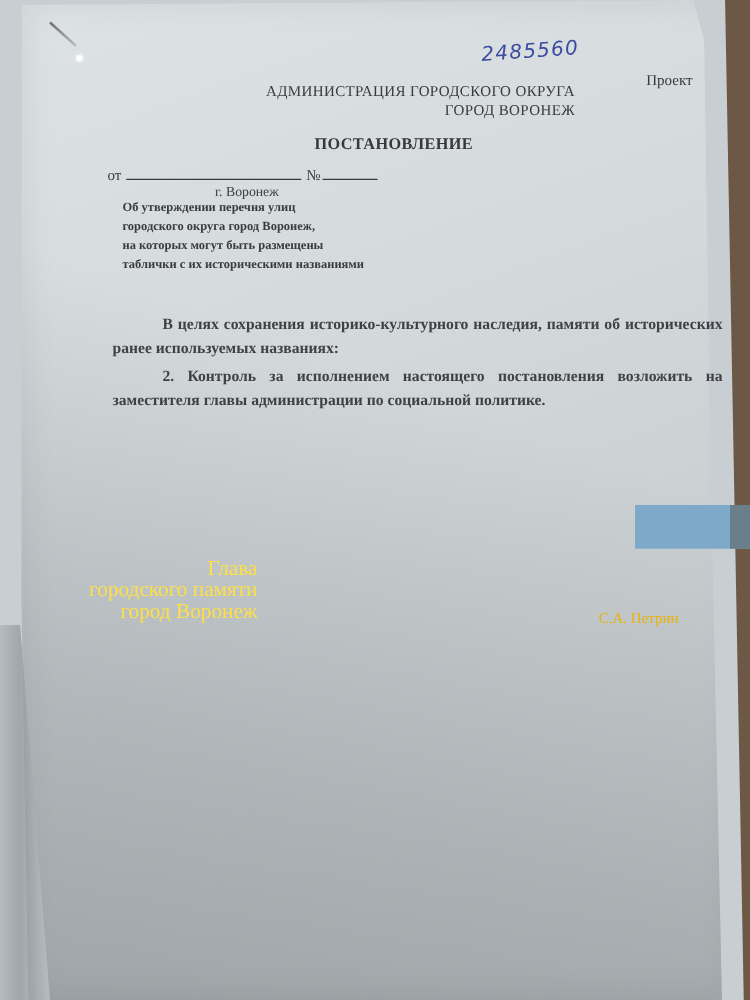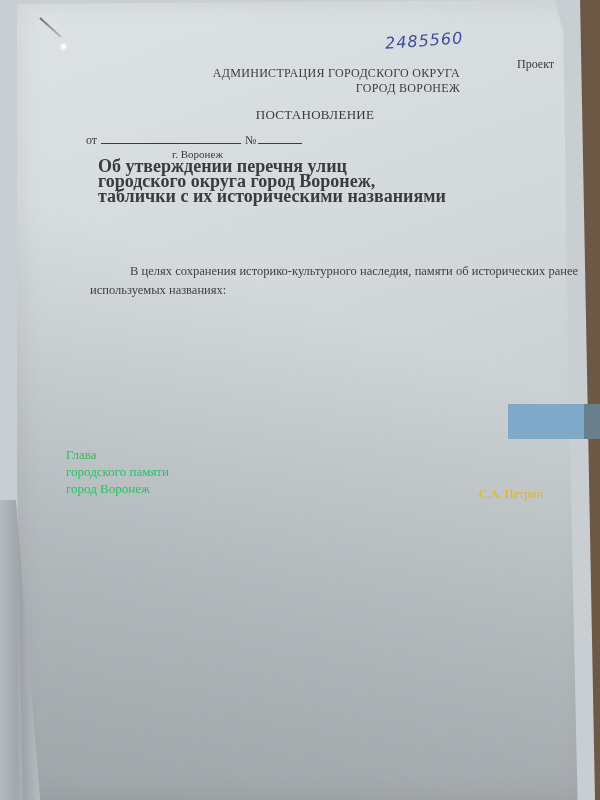--- a/index.html
+++ b/index.html
@@ -112,21 +112,21 @@
       color: #3a3b3e;
       letter-spacing: 0.3px;
     }
     .doc-type {
       position: absolute;
       left: 150px;
       top: 107px;
       width: 330px;
       text-align: center;
       font-size: 13px;
-      font-weight: normal;
+      font-weight: bold;
       color: #37383b;
       letter-spacing: 0.3px;
     }
     .date-line {
       position: absolute;
       left: 86px;
       top: 133px;
       font-size: 12px;
       color: #3a3b3e;
       white-space: nowrap;
@@ -143,50 +143,51 @@
       position: absolute;
       left: 172px;
       top: 148px;
       font-size: 11px;
       color: #3a3b3e;
     }
     .subject {
       position: absolute;
       left: 98px;
       top: 159px;
-      font-size: 18px;
+      font-size: 10px;
       font-weight: bold;
       line-height: 15px;
       color: #3a3b3e;
     }
     .subject div { white-space: nowrap; }
     .body-text {
       position: absolute;
       left: 90px;
       top: 250px;
       width: 488px;
       font-size: 12.5px;
       line-height: 19px;
       color: #404145;
       text-align: justify;
     }
     .body-text p {
-      margin: 12px 0 4px 0;
+      margin: 0 0 4px 0;
       text-indent: 40px;
       text-align: justify;
+      font-weight: bold;
     }
     .signer-left {
       position: absolute;
       left: 66px;
       top: 446px;
       width: 140px;
-      text-align: left;
-      font-size: 13px;
+      text-align: right;
+      font-size: 17px;
       line-height: 17px;
-      color: #22c55e;
+      color: #fde047;
     }
     .signer-name {
       position: absolute;
       left: 479px;
       top: 487px;
       font-size: 12px;
       color: #eab308;
     }
   </style>
 </head>
@@ -213,25 +214,27 @@
 <div class="doc-type">ПОСТАНОВЛЕНИЕ</div>
 
 <div class="date-line">
   <span>от</span><span class="blank date"></span><span>№</span><span class="blank num"></span>
 </div>
 <div class="city-line">г. Воронеж</div>
 
 <div class="subject">
   <div>Об утверждении перечня улиц</div>
   <div>городского округа город Воронеж,</div>
+  <div>на которых могут быть размещены</div>
   <div>таблички с их историческими названиями</div>
 </div>
 
 <div class="body-text">
   <p>В целях сохранения историко-культурного наследия, памяти об исторических ранее используемых названиях:</p>
+  <p>2. Контроль за исполнением настоящего постановления возложить на заместителя главы администрации по социальной политике.</p>
 </div>
 
 <div class="signer-left">
   <div>Глава</div>
   <div>городского памяти</div>
   <div>город Воронеж</div>
 </div>
 <div class="signer-name">С.А. Петрин</div>
 
 </body></html>

